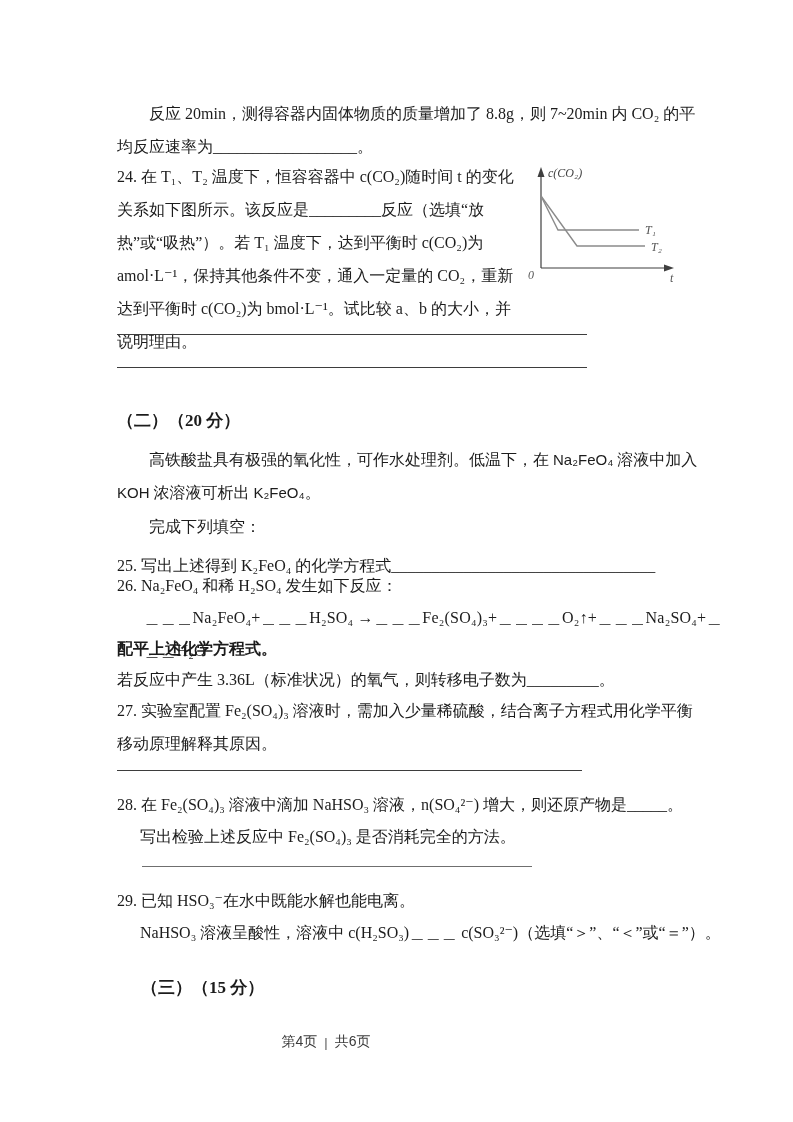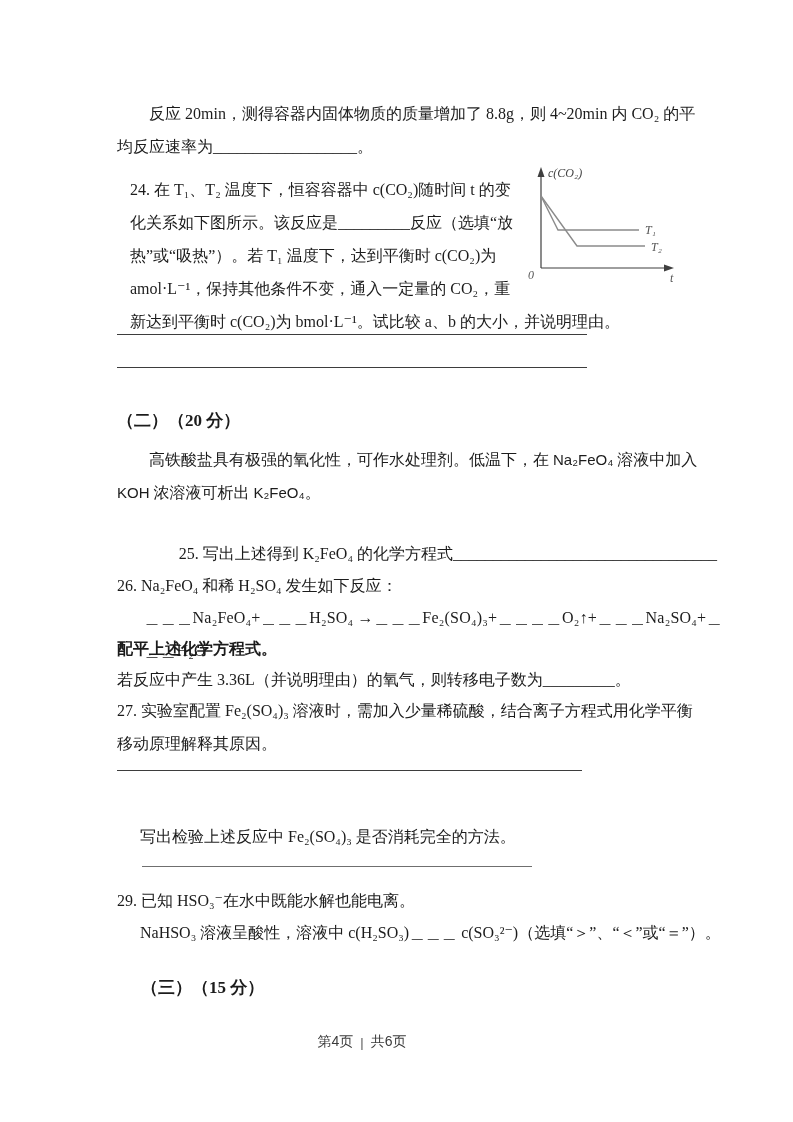--- a/index.html
+++ b/index.html
@@ -15,70 +15,72 @@
   .heading{font-weight:bold;font-size:17px;line-height:22px;margin:0;}
   .ans-line{height:0;border-top:1.5px solid #3d3d3d;}
   .ans-line.light{border-top:1.5px solid #6f6f6f;}
   .figure{float:right;width:155px;height:128px;margin:2px 0 4px 8px;}
   .fig-label{font-family:"Liberation Serif","DejaVu Serif",serif;font-style:italic;font-size:12px;fill:#555;}
   .fig-ylabel{font-family:"Liberation Serif","DejaVu Serif",serif;font-style:italic;font-size:12px;fill:#444;}
   .footer{
     position:absolute;left:0;top:1033px;width:652px;
     display:flex;justify-content:center;align-items:center;gap:7px;
     font-family:"Liberation Sans","DejaVu Sans",sans-serif;
-    font-size:14px;color:#3a3a3a;padding-left:36px;
+    font-size:14px;color:#3a3a3a;
   }
   .footer .sep{color:#555;font-size:13px;}
 </style>
 </head>
 <body>
 
 <div class="page">
 
-  <p class="para indent abs" style="top:97px;left:117px;width:586px;">反应 20min，测得容器内固体物质的质量增加了 8.8g，则 4~20min 内 CO₂ 的平均反应速率为__________________。</p>
+  <p class="para indent abs" style="top:97px;left:117px;width:586px;">反应 20min，测得容器内固体物质的质量增加了 8.8g，则 7~20min 内 CO₂ 的平均反应速率为__________________。</p>
 
   <div class="abs" style="top:160px;left:117px;width:563px;">
     <div class="figure">
       <svg width="155" height="128" viewBox="0 0 155 128">
         <polygon points="16,5 12.5,15 19.5,15" fill="#3f3f3f"></polygon>
         <line x1="16" y1="12" x2="16" y2="106" stroke="#3f3f3f" stroke-width="1.2"></line>
         <line x1="16" y1="106" x2="142" y2="106" stroke="#3f3f3f" stroke-width="1.2"></line>
         <polygon points="149,106 139,102.5 139,109.5" fill="#3f3f3f"></polygon>
         <polyline points="16,34 33,68 114,68" fill="none" stroke="#8b8b8b" stroke-width="1.4"></polyline>
         <polyline points="16,34 52,84 120,84" fill="none" stroke="#8b8b8b" stroke-width="1.4"></polyline>
         <text x="23" y="15" class="fig-ylabel">c(CO₂)</text>
         <text x="120" y="72" class="fig-label">T₁</text>
         <text x="126" y="89" class="fig-label">T₂</text>
         <text x="3" y="117" class="fig-label">0</text>
         <text x="145" y="120" class="fig-label">t</text>
       </svg>
     </div>
-    <p class="para" style="margin:13px;">24. 在 T₁、T₂ 温度下，恒容容器中 c(CO₂)随时间 t 的变化关系如下图所示。该反应是_________反应（选填“放热”或“吸热”）。若 T₁ 温度下，达到平衡时 c(CO₂)为 amol·L⁻¹，保持其他条件不变，通入一定量的 CO₂，重新达到平衡时 c(CO₂)为 bmol·L⁻¹。试比较 a、b 的大小，并说明理由。</p>
+    <p class="para" style="margin:0;">24. 在 T₁、T₂ 温度下，恒容容器中 c(CO₂)随时间 t 的变化关系如下图所示。该反应是_________反应（选填“放热”或“吸热”）。若 T₁ 温度下，达到平衡时 c(CO₂)为 amol·L⁻¹，保持其他条件不变，通入一定量的 CO₂，重新达到平衡时 c(CO₂)为 bmol·L⁻¹。试比较 a、b 的大小，并说明理由。</p>
   </div>
 
   <div class="ans-line abs" style="top:334px;left:117px;width:470px;"></div>
   <div class="ans-line abs" style="top:367px;left:117px;width:470px;"></div>
 
   <p class="heading abs" style="top:410px;left:117px;">（二）（20 分）</p>
 
   <p class="para indent abs" style="top:443px;left:117px;width:586px;">
     <span>高铁酸盐具有极强的氧化性，可作水处理剂。低温下，在 </span><span class="sans">Na₂FeO₄</span><span> 溶液中加入 </span><span class="sans">KOH</span><span> 浓溶液可析出 </span><span class="sans">K₂FeO₄</span><span>。</span>
   </p>
 
+  <p class="para abs" style="top:510px;left:149px;">完成下列填空：</p>
 
-  <p class="para abs" style="top:537px;left:117px;width:600px;text-align:right;">25. 写出上述得到 K₂FeO₄ 的化学方程式_________________________________</p>
+  <p class="para abs" style="top:549px;left:117px;width:600px;">25. 写出上述得到 K₂FeO₄ 的化学方程式_________________________________</p>
 
   <p class="para abs" style="top:569px;left:117px;width:586px;">26. Na₂FeO₄ 和稀 H₂SO₄ 发生如下反应：</p>
   <p class="para abs" style="top:601px;left:144px;width:586px;letter-spacing:0.2px;">＿＿＿Na₂FeO₄+＿＿＿H₂SO₄ →＿＿＿Fe₂(SO₄)₃+＿＿＿＿O₂↑+＿＿＿Na₂SO₄+＿＿＿H₂O</p>
   <p class="para abs" style="top:632px;left:117px;width:586px;font-weight:bold;">配平上述化学方程式。</p>
-  <p class="para abs" style="top:663px;left:117px;width:586px;">若反应中产生 3.36L（并说明理由）的氧气，则转移电子数为_________。</p>
+  <p class="para abs" style="top:663px;left:117px;width:586px;">若反应中产生 3.36L（标准状况）的氧气，则转移电子数为_________。</p>
 
   <p class="para abs" style="top:694px;left:117px;width:586px;">27. 实验室配置 Fe₂(SO₄)₃ 溶液时，需加入少量稀硫酸，结合离子方程式用化学平衡移动原理解释其原因。</p>
   <div class="ans-line abs" style="top:770px;left:117px;width:465px;"></div>
 
+  <p class="para abs" style="top:788px;left:117px;width:620px;">28. 在 Fe₂(SO₄)₃ 溶液中滴加 NaHSO₃ 溶液，n(SO₄²⁻) 增大，则还原产物是_____。</p>
   <p class="para abs" style="top:820px;left:140px;width:586px;">写出检验上述反应中 Fe₂(SO₄)₃ 是否消耗完全的方法。</p>
   <div class="ans-line light abs" style="top:866px;left:142px;width:390px;"></div>
 
   <p class="para abs" style="top:884px;left:117px;width:586px;">29. 已知 HSO₃⁻在水中既能水解也能电离。</p>
   <p class="para abs" style="top:916px;left:140px;width:620px;">NaHSO₃ 溶液呈酸性，溶液中 c(H₂SO₃)＿＿＿ c(SO₃²⁻)（选填“＞”、“＜”或“＝”）。</p>
 
   <p class="heading abs" style="top:977px;left:117px;margin-left:24px;">（三）（15 分）</p>
 
   <div class="footer">
     <span>第4页</span>

